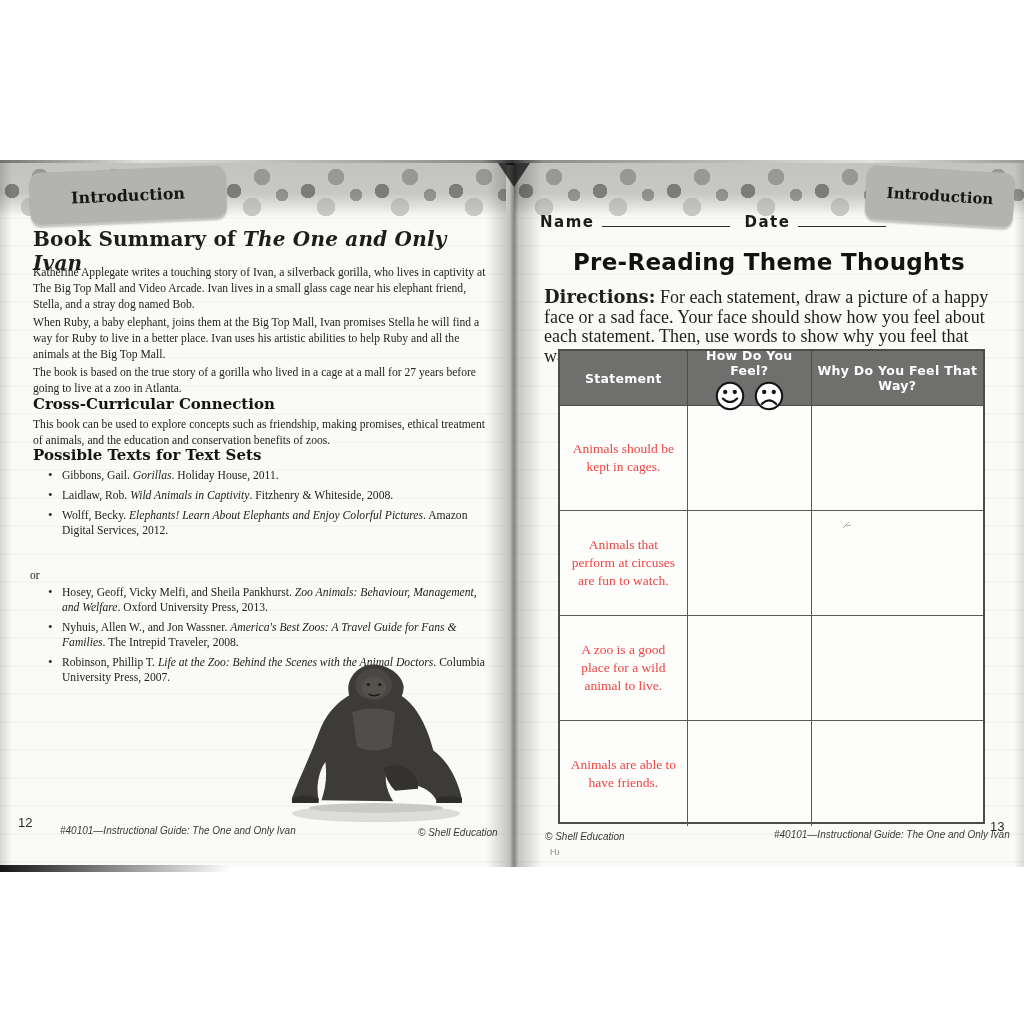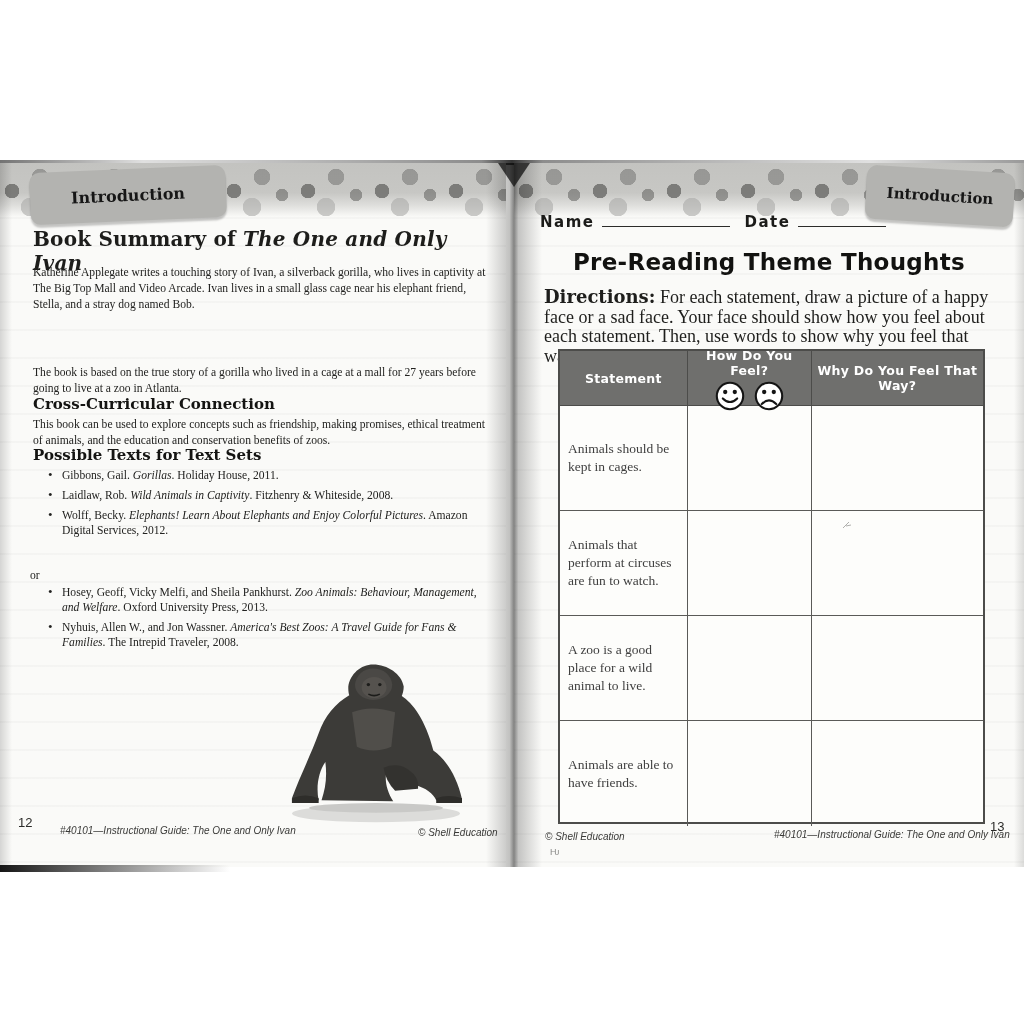--- a/index.html
+++ b/index.html
@@ -90,59 +90,61 @@
     border:2px solid #4c4c4a; background:#fdfdfb; }
   .tt > div { border-right:1px solid #5a5a58; border-bottom:1px solid #5a5a58; }
   .tt > div:nth-child(3n) { border-right:none; }
   .tt > div:nth-last-child(-n+3) { border-bottom:none; }
   .th { background:#6f6f6d; color:#ffffff; font-family:"DejaVu Sans", sans-serif; font-weight:bold;
     font-size:12.5px; display:flex; align-items:center; justify-content:center; text-align:center;
     border-color:#4c4c4a !important; letter-spacing:.3px; }
   .th.feel { flex-direction:column; gap:2px; padding-top:3px; }
   .faces { display:flex; gap:7px; }
   .faces svg { width:32px; height:32px; }
-  .stmt { font-size:13.5px; line-height:18px; color:#404040; padding:10px 8px; display:flex; align-items:center; }
+  .stmt { font-size:13.5px; line-height:18px; color:#ef4444; padding:10px 8px; display:flex; align-items:center;text-align:center; }
   .cell-blank { background:transparent; }
   .scratch { position:absolute; left:328px; top:358px; width:10px; height:8px; pointer-events:none; }
 </style>
 </head>
 <body>
 
 <div class="canvas">
   <div class="book">
 
     <div class="page left">
       <div class="band"></div>
       <div class="tab left-tab">
         <span>Introduction</span>
       </div>
 
       <div class="lp-title">
         <span>Book Summary of </span><span class="it">The One and Only Ivan</span>
       </div>
 
       <p class="lp-body p1">Katherine Applegate writes a touching story of Ivan, a silverback gorilla, who lives in captivity at The Big Top Mall and Video Arcade.  Ivan lives in a small glass cage near his elephant friend, Stella, and a stray dog named Bob.</p>
+      <p class="lp-body p2">When Ruby, a baby elephant, joins them at the Big Top Mall, Ivan promises Stella he will find a way for Ruby to live in a better place.  Ivan uses his artistic abilities to help Ruby and all the animals at the Big Top Mall.</p>
       <p class="lp-body p3">The book is based on the true story of a gorilla who lived in a cage at a mall for 27 years before going to live at a zoo in Atlanta.</p>
 
       <div class="h-sub h-cross">Cross-Curricular Connection</div>
       <p class="lp-body p-cross">This book can be used to explore concepts such as friendship, making promises, ethical treatment of animals, and the education and conservation benefits of zoos.</p>
 
       <div class="h-sub h-texts">Possible Texts for Text Sets</div>
 
       <ul class="booklist list1">
         <li><span>Gibbons, Gail. </span><span class="it">Gorillas</span><span>. Holiday House, 2011.</span></li>
         <li><span>Laidlaw, Rob. </span><span class="it">Wild Animals in Captivity</span><span>. Fitzhenry &amp; Whiteside, 2008.</span></li>
         <li><span>Wolff, Becky. </span><span class="it">Elephants! Learn About Elephants and Enjoy Colorful Pictures</span><span>. Amazon Digital Services, 2012.</span></li>
       </ul>
 
       <div class="or-label">or</div>
 
       <ul class="booklist list2">
         <li><span>Hosey, Geoff, Vicky Melfi, and Sheila Pankhurst. </span><span class="it">Zoo Animals: Behaviour, Management, and Welfare</span><span>. Oxford University Press, 2013.</span></li>
         <li><span>Nyhuis, Allen W., and Jon Wassner. </span><span class="it">America's Best Zoos: A Travel Guide for Fans &amp; Families</span><span>. The Intrepid Traveler, 2008.</span></li>
+        <li><span>Robinson, Phillip T. </span><span class="it">Life at the Zoo: Behind the Scenes with the Animal Doctors</span><span>. Columbia University Press, 2007.</span></li>
       </ul>
 
       <svg class="gorilla" viewBox="0 0 200 180" aria-hidden="true">
         <ellipse cx="100" cy="166" rx="88" ry="9" fill="#dcdcda"></ellipse>
         <ellipse cx="100" cy="160" rx="70" ry="5" fill="#c9c9c7"></ellipse>
         <path fill="#3c3b38" d="M97 10 C84 10 73 20 71 33 C71 36 71 39 72 42 C58 50 46 64 40 82 C32 104 20 128 12 150 L40 152 C37 138 40 122 47 112 C49 128 47 140 43 152 L118 153 C111 142 108 129 112 119 C119 128 131 135 141 136 C152 139 160 145 163 152 L190 151 C185 128 174 110 160 100 C152 68 138 50 127 43 C128 40 129 37 129 33 C127 20 112 10 97 10 Z"></path>
         <path fill="#4a4845" d="M97 14 C87 14 79 21 78 31 C78 40 86 47 97 47 C109 47 117 40 117 31 C116 21 108 14 97 14 Z"></path>
         <ellipse cx="98" cy="34" rx="13" ry="11" fill="#55524e"></ellipse>
         <circle cx="92" cy="31" r="1.8" fill="#1c1c1a"></circle>
         <circle cx="104" cy="31" r="1.8" fill="#1c1c1a"></circle>

